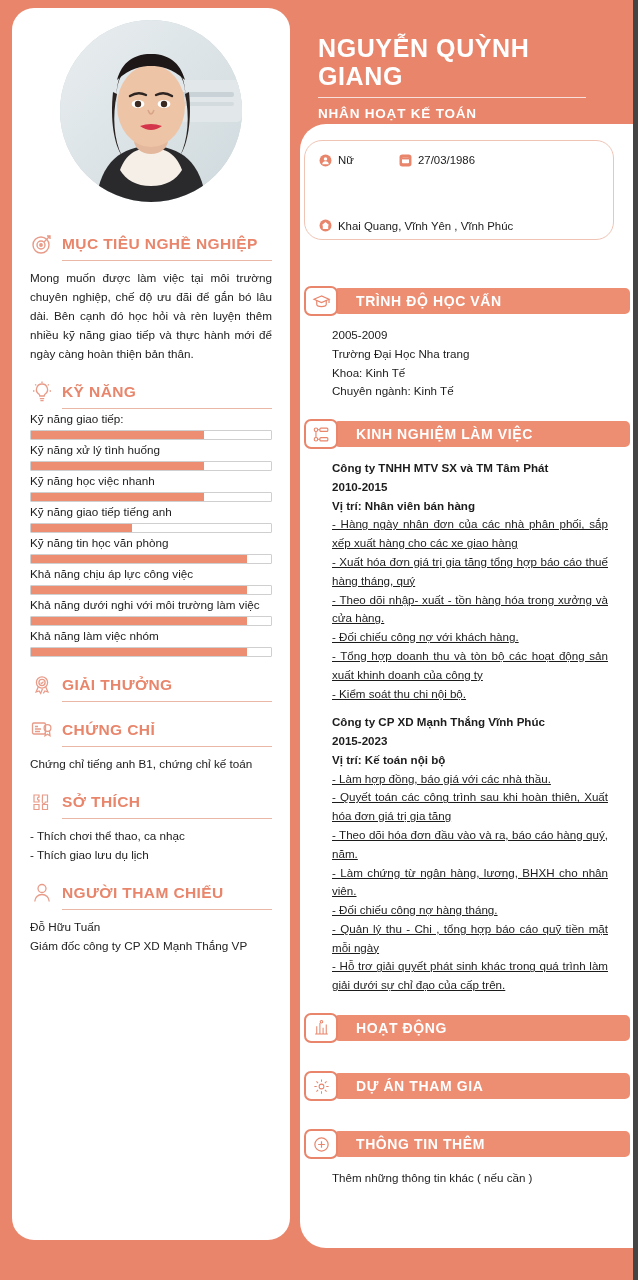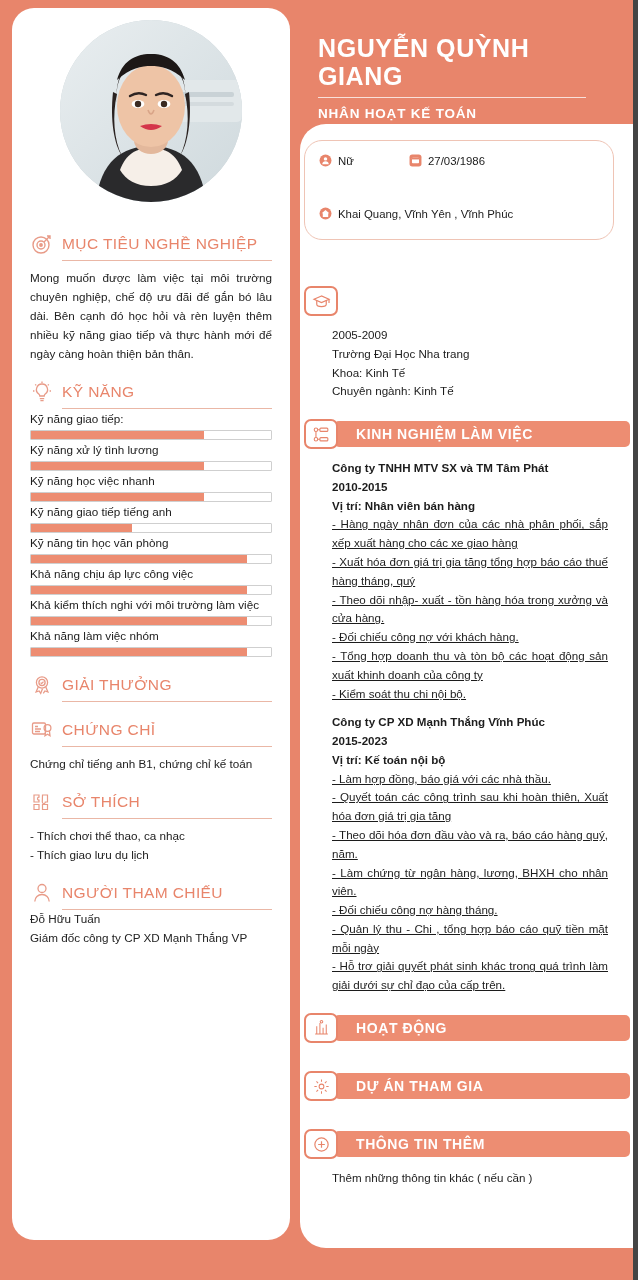--- a/index.html
+++ b/index.html
@@ -38,21 +38,21 @@
 
   .lsec { padding: 0 18px; }
   .lhead {
     display: flex; align-items: center; gap: 8px;
     margin-top: 16px;
   }
   .lhead .ico { width: 24px; height: 24px; flex: none; color: #e89b88; }
   .lhead .ico svg { width: 100%; height: 100%; display: block; }
   .lhead .txt {
     color: #e8856b;
-    font-size: 15.5px; font-weight: 400; letter-spacing: .4px;
+    font-size: 15.5px; font-weight: 700; letter-spacing: .4px;
     white-space: nowrap;
   }
   .lrule {
     height: 1px; background: #eab7a6; margin: 4px 0 0 32px;
   }
   .lbody {
     font-size: 11.7px; color: #222; line-height: 1.62;
     text-align: justify; margin-top: 8px;
   }
   .lline { font-size: 11.7px; color: #222; line-height: 1.62; }
@@ -89,27 +89,27 @@
   .role { font-size: 13.5px; font-weight: 700; letter-spacing: .8px; }
 
   
   .contact-card {
     position: absolute; left: 4px; top: 140px;
     width: 310px; height: 100px;
     background: #fff; border: 1px solid #efc4b5;
     border-radius: 18px;
     padding: 12px 14px;
   }
-  .crow { display: flex; align-items: flex-end; gap: 16px; }
+  .crow { display: flex; align-items: center; gap: 6px; }
   .citem { display: flex; align-items: center; gap: 6px; }
   .cico { width: 13px; height: 13px; flex: none; color: #e8856b; }
   .cico svg { width: 100%; height: 100%; display: block; }
   .ctext { font-size: 11.4px; color: #1c1c1c; }
   .credact { flex: 1; height: 14px; }
-  .crow2 { margin-top: 40px; }
+  .crow2 { margin-top: 52px; }
 
   
   .rwrap { position: absolute; left: 4px; top: 284px; width: 326px; }
   .rhead {
     display: flex; align-items: center; gap: 0;
     margin-top: 2px; position: relative; height: 30px;
   }
   .rhead-ico {
     width: 34px; height: 30px; flex: none;
     background: #fff; border: 2.5px solid #e8856b;
@@ -213,21 +213,21 @@
       </div>
       <div class="lrule"></div>
       <div id="skills-list">
           <div class="skill">
             <div class="skill-label">Kỹ năng giao tiếp:</div>
             <div class="bar">
               <i style="width: 72%;"></i>
             </div>
           </div>
           <div class="skill">
-            <div class="skill-label">Kỹ năng xử lý tình lương</div>
+            <div class="skill-label">Kỹ năng xử lý tình huống</div>
             <div class="bar">
               <i style="width: 72%;"></i>
             </div>
           </div>
           <div class="skill">
             <div class="skill-label">Kỹ năng học việc nhanh</div>
             <div class="bar">
               <i style="width: 72%;"></i>
             </div>
           </div>
@@ -243,21 +243,21 @@
               <i style="width: 90%;"></i>
             </div>
           </div>
           <div class="skill">
             <div class="skill-label">Khả năng chịu áp lực công việc</div>
             <div class="bar">
               <i style="width: 90%;"></i>
             </div>
           </div>
           <div class="skill">
-            <div class="skill-label">Khả kiểm thích nghi với môi trường làm việc</div>
+            <div class="skill-label">Khả năng dưới nghi với môi trường làm việc</div>
             <div class="bar">
               <i style="width: 90%;"></i>
             </div>
           </div>
           <div class="skill">
             <div class="skill-label">Khả năng làm việc nhóm</div>
             <div class="bar">
               <i style="width: 90%;"></i>
             </div>
           </div>
@@ -319,21 +319,21 @@
       <div class="lhead">
         <span class="ico">
           <svg viewBox="0 0 24 24" fill="none" stroke="currentColor" stroke-width="1.3">
             <circle cx="12" cy="7.5" r="4"></circle>
             <path d="M4.8 20.5c0-4 3.2-7 7.2-7s7.2 3 7.2 7"></path>
           </svg>
         </span>
         <span class="txt">NGƯỜI THAM CHIẾU</span>
       </div>
       <div class="lrule"></div>
-      <div style="" id="reference-lines">
+      <div style="margin-top:8px" id="reference-lines">
           <div class="lline">Đỗ Hữu Tuấn</div>
           <div class="lline">Giám đốc công ty CP XD Mạnh Thắng VP</div>
         </div>
     </div>
 
   </div>
 
   <div class="right-col">
 
     <div class="name-block">
@@ -383,20 +383,21 @@
 
       <div>
         <div class="rhead">
           <div class="rhead-ico">
             <svg viewBox="0 0 24 24" fill="none" stroke="currentColor" stroke-width="1.5">
               <path d="M12 5L2.5 9.2 12 13.4 21.5 9.2z"></path>
               <path d="M6 11.2v4.4c0 1.6 2.7 2.9 6 2.9s6-1.3 6-2.9v-4.4"></path>
               <path d="M21.5 9.2v4.6"></path>
             </svg>
           </div>
+          <div class="rhead-bar">TRÌNH ĐỘ HỌC VẤN</div>
         </div>
         <div class="rbody" id="education-lines">
             <div class="rline">2005-2009</div>
             <div class="rline">Trường Đại Học Nha trang</div>
             <div class="rline">Khoa: Kinh Tế</div>
             <div class="rline">Chuyên ngành: Kinh Tế</div>
           </div>
       </div>
 
       <div class="rgap"></div>

